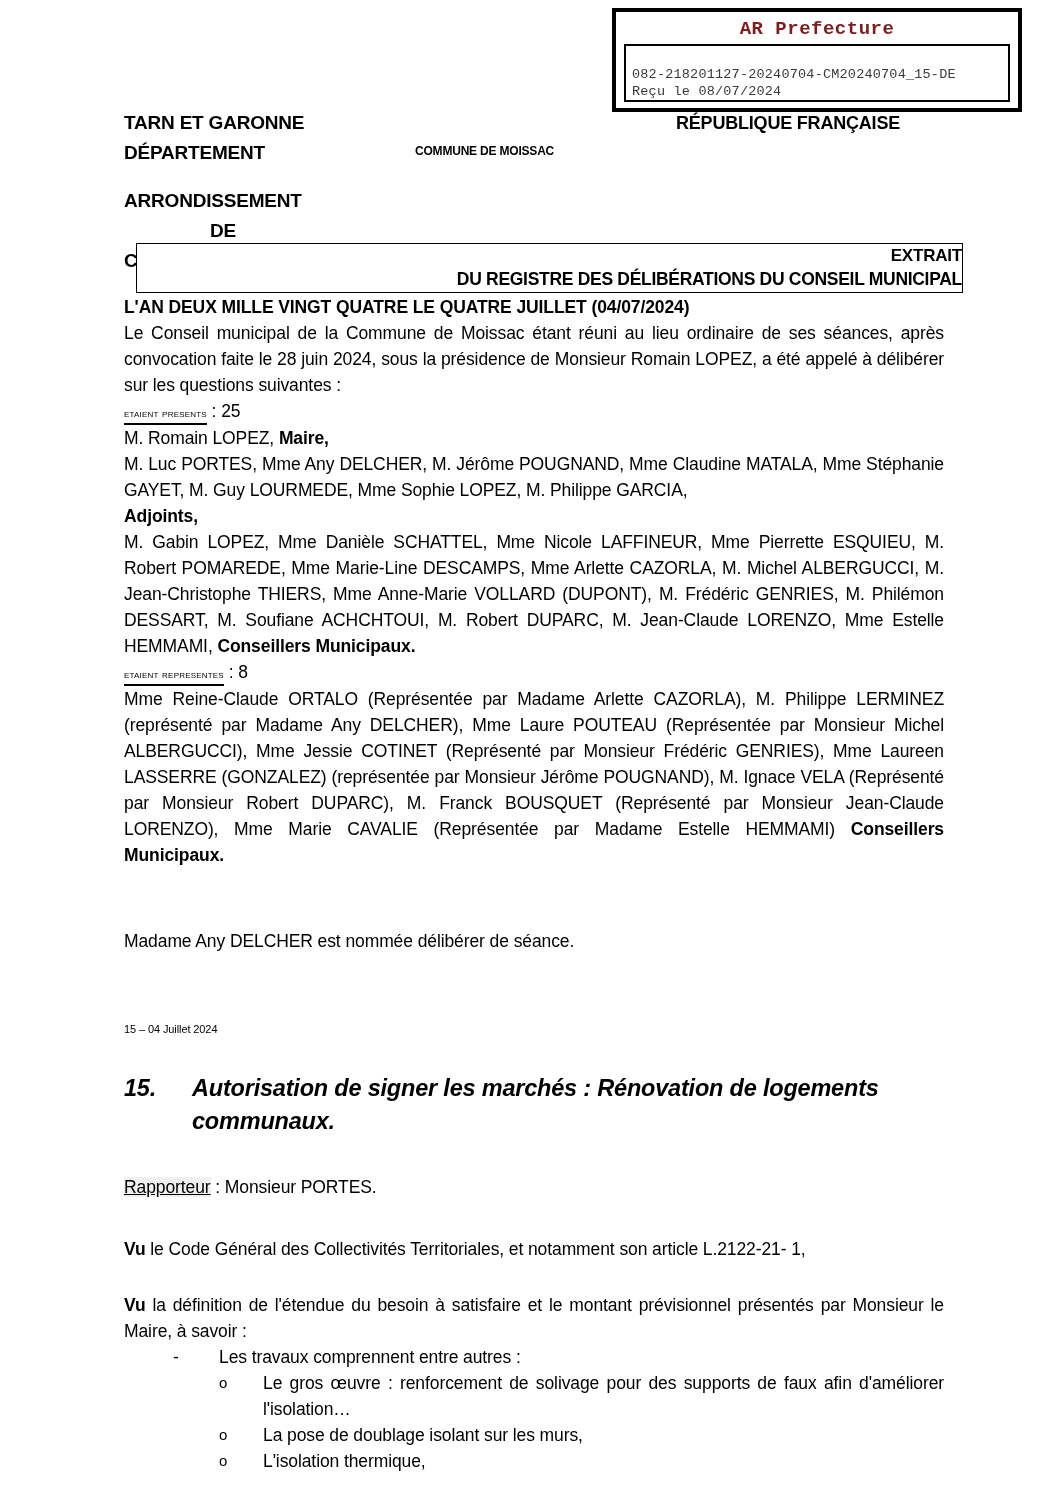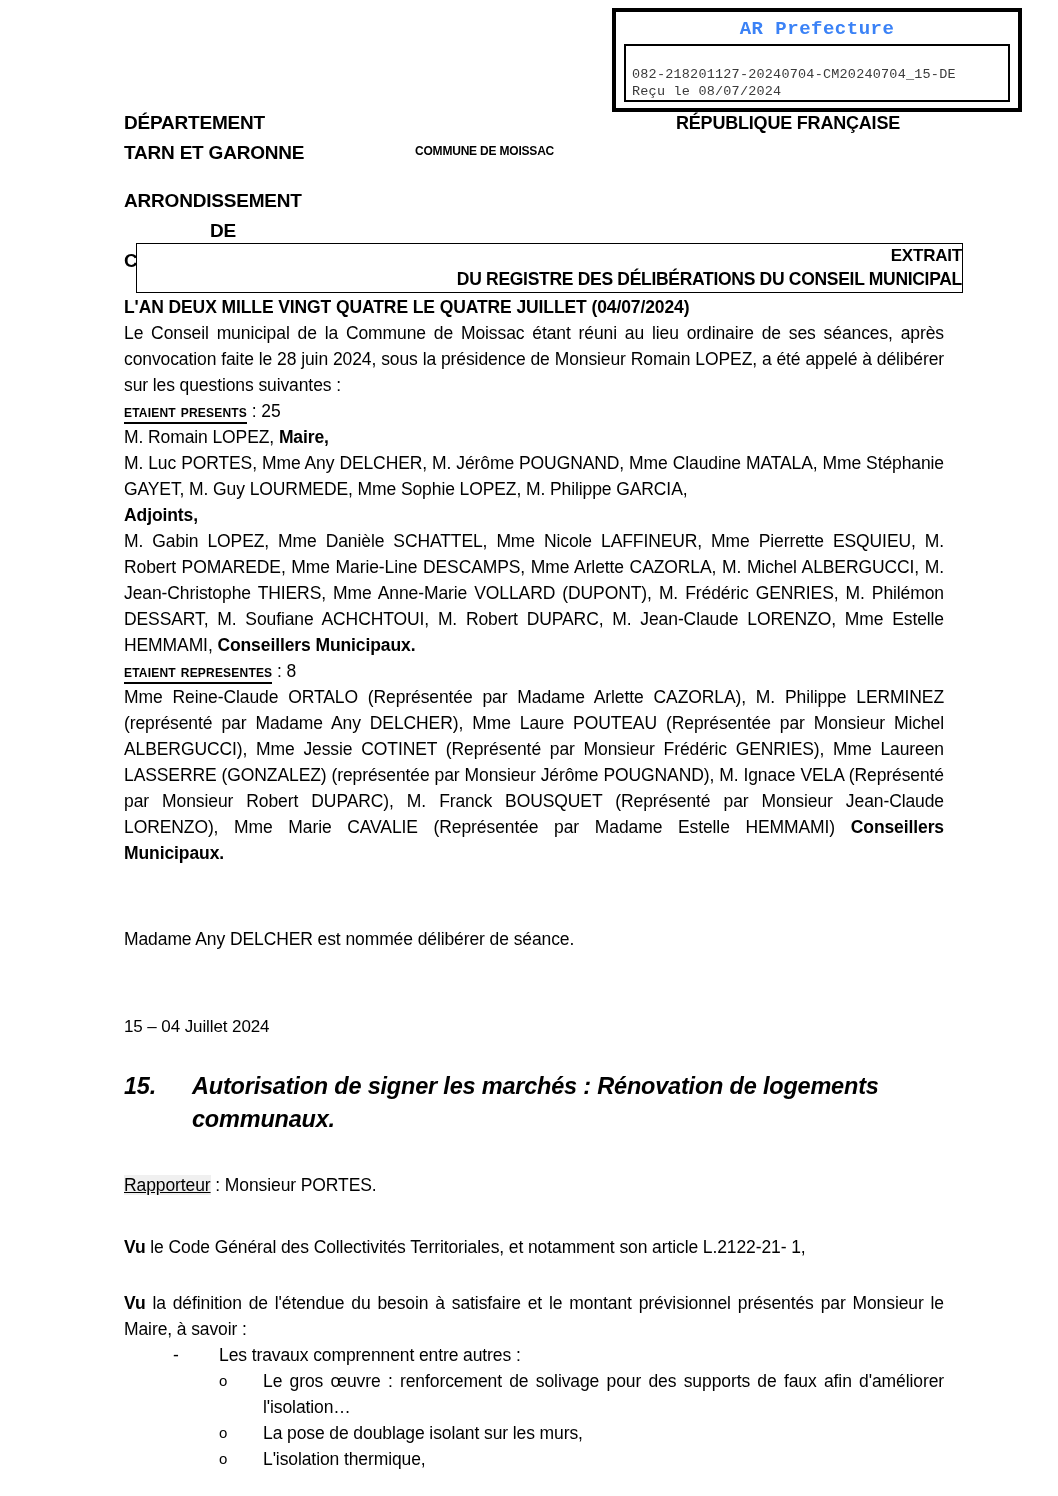--- a/index.html
+++ b/index.html
@@ -28,21 +28,21 @@
     box-sizing: border-box;
     padding: 4px 8px 6px 8px;
   }
   .ar-title {
     text-align: center;
     font-family: "Liberation Mono", monospace;
     font-weight: bold;
     font-size: 19px;
     letter-spacing: 0.5px;
     line-height: 26px;
-    color: #3b82f6;
+    color: #7f1d1d;
   }
   .ar-box {
     border: 2px solid #000;
     margin-top: 2px;
     padding: 20px 6px 8px 6px;
     height: 58px;
     box-sizing: border-box;
   }
   .ar-line {
     font-family: "Liberation Mono", monospace;
@@ -118,41 +118,41 @@
     top: 294px;
     width: 820px;
     font-size: 17.5px;
     line-height: 26px;
     letter-spacing: -0.1px;
   }
   .body-text p { margin: 0; }
   .just { text-align: justify; text-align-last: left; }
   .b { font-weight: bold; }
   .smallcaps-head {
-    font-weight: bold;
+    font-weight: normal;
     font-variant: small-caps;
     text-transform: lowercase;
     border-bottom: 2px solid #000;
     display: inline-block;
     line-height: 20px;
-    font-size: 17px;
+    font-size: 12px;
     letter-spacing: 0.2px;
   }
   .count-sep { font-weight: normal; font-variant: normal; }
 
   .spacer-1 { height: 60px; }
   .spacer-2 { height: 62px; }
   .spacer-3 { height: 30px; }
   .spacer-4 { height: 36px; }
   .spacer-5 { height: 36px; }
   .spacer-6 { height: 30px; }
 
   .secretaire { font-size: 17.5px; }
 
-  .seance-ref { font-size: 17px; }
+  .seance-ref { font-size: 11px; }
 
   .delib-title {
     font-weight: bold;
     font-style: italic;
     font-size: 23.5px;
     line-height: 33px;
     letter-spacing: -0.2px;
     margin-left: 0px;
     padding-left: 0px;
   }
@@ -187,22 +187,22 @@
 
 <div class="ar-stamp">
   <div class="ar-title">AR Prefecture</div>
   <div class="ar-box">
     <div class="ar-line">082-218201127-20240704-CM20240704_15-DE</div>
     <div class="ar-line">Reçu le 08/07/2024</div>
   </div>
 </div>
 
 <div class="hdr-left">
+  <div>TARN ET GARONNE</div>
   <div>DÉPARTEMENT</div>
-  <div>TARN ET GARONNE</div>
   <div class="blk2">ARRONDISSEMENT</div>
   <div class="ctr">DE</div>
   <div>CASTELSARRASIN</div>
 </div>
 
 <div class="republique">RÉPUBLIQUE FRANÇAISE</div>
 <div class="commune">COMMUNE DE MOISSAC</div>
 
 <div class="extrait-box">
   <div class="l1">EXTRAIT</div>

